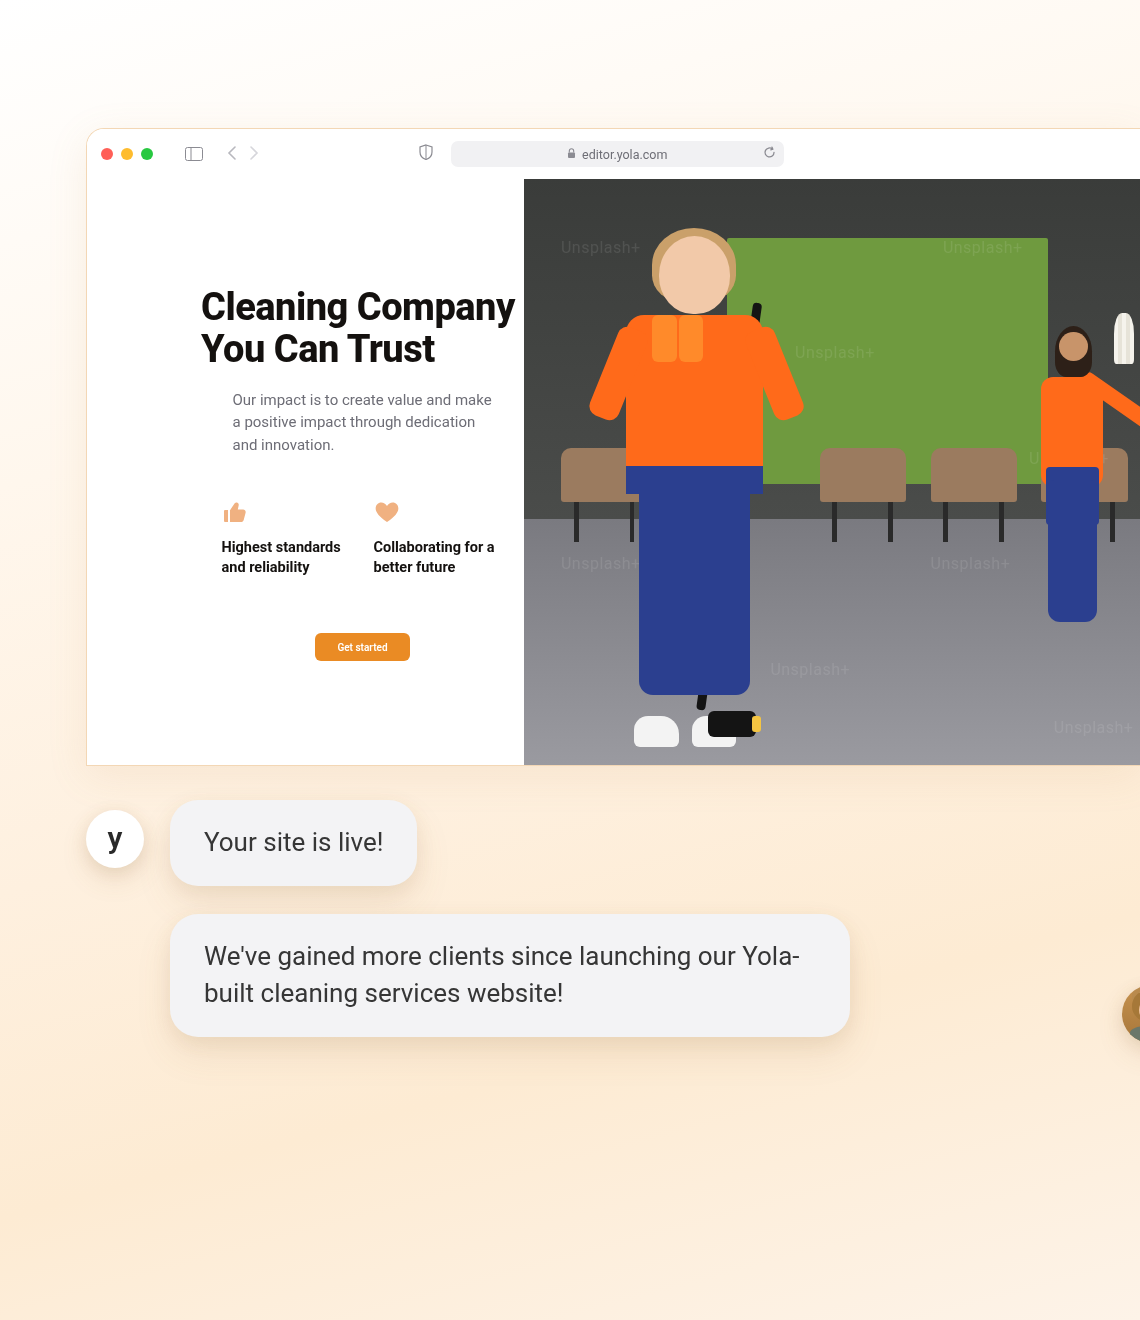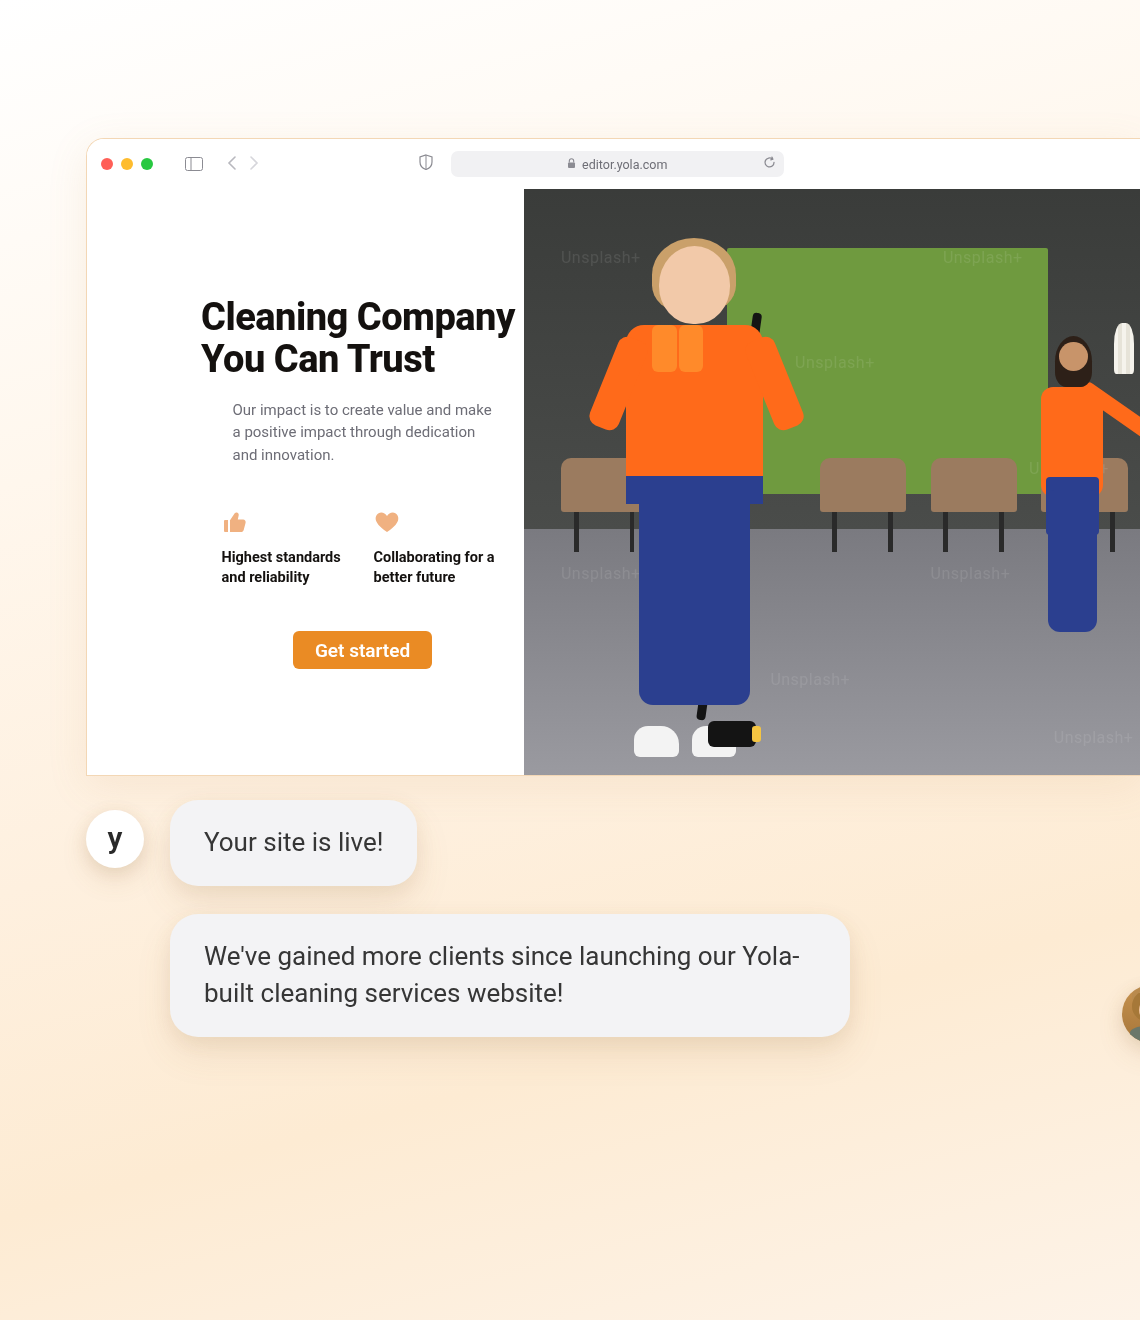--- a/index.html
+++ b/index.html
@@ -8,21 +8,21 @@
     width: 1140px;
     height: 1320px;
     background: linear-gradient(165deg, #ffffff 0%, #fff7ed 30%, #fef0df 55%, #fdebd3 75%, #fdf3e8 100%);
     position: relative;
     overflow: hidden;
   }
 
   
   .browser-window {
     position: absolute;
-    top: 138px;
+    top: 128px;
     left: 86px;
     right: 0;
     height: 638px;
     background: #ffffff;
     border-top-left-radius: 18px;
     border: 1px solid #f3d7b5;
     border-right: none;
     box-shadow: 0 10px 40px rgba(200,150,90,.12);
     overflow: hidden;
   }
@@ -100,44 +100,44 @@
   .hero-sub {
     font-size: 15px;
     line-height: 1.5;
     color: #6d6d76;
     max-width: 260px;
     margin-bottom: 44px;
   }
   .features {
     display: flex;
     gap: 22px;
-    margin-bottom: 44px;
+    margin-bottom: 56px;
   }
   .feature { width: 130px; }
   .feature .fi-icon {
     color: #f0b181;
     margin-bottom: 14px;
     height: 24px;
   }
   .feature-title {
     font-size: 14.5px;
     font-weight: 700;
     line-height: 1.35;
     color: #14110f;
   }
   .cta-button {
     display: inline-flex;
     align-items: center;
     justify-content: center;
     background: #ea8b24;
     color: #fff;
     font-weight: 600;
-    font-size: 19px;
+    font-size: 10px;
     padding: 0 22px;
-    height: 38px;
+    height: 28px;
     border-radius: 6px;
     width: fit-content;
     cursor: pointer;
   }
 
   .site-right {
     flex: 1;
     position: relative;
     overflow: hidden;
     background: linear-gradient(180deg, #4a4a4a 0%, #5a5a5a 100%);

